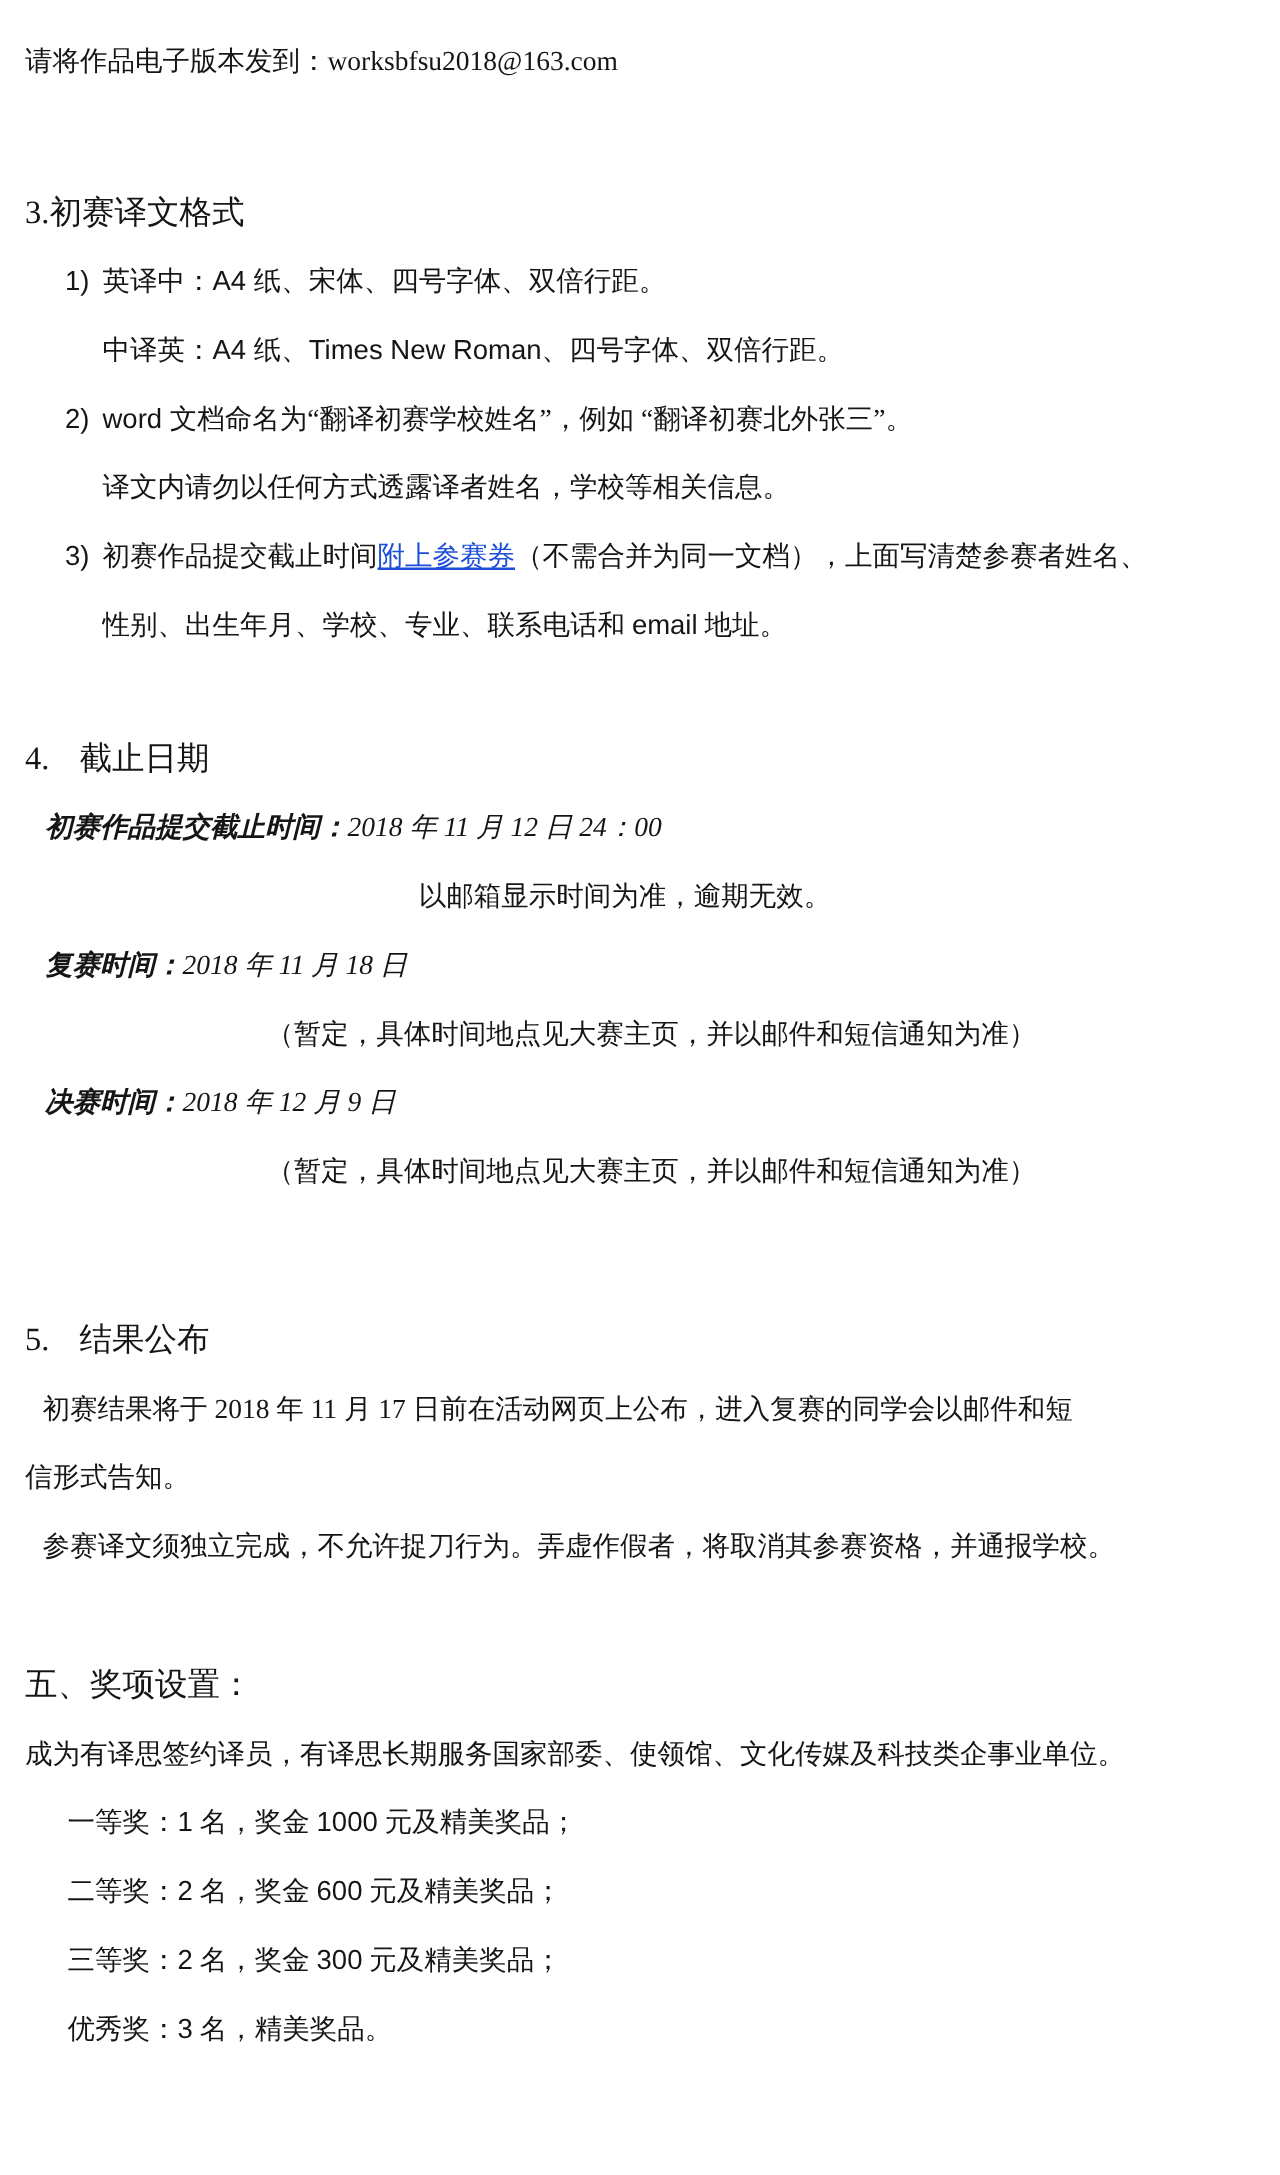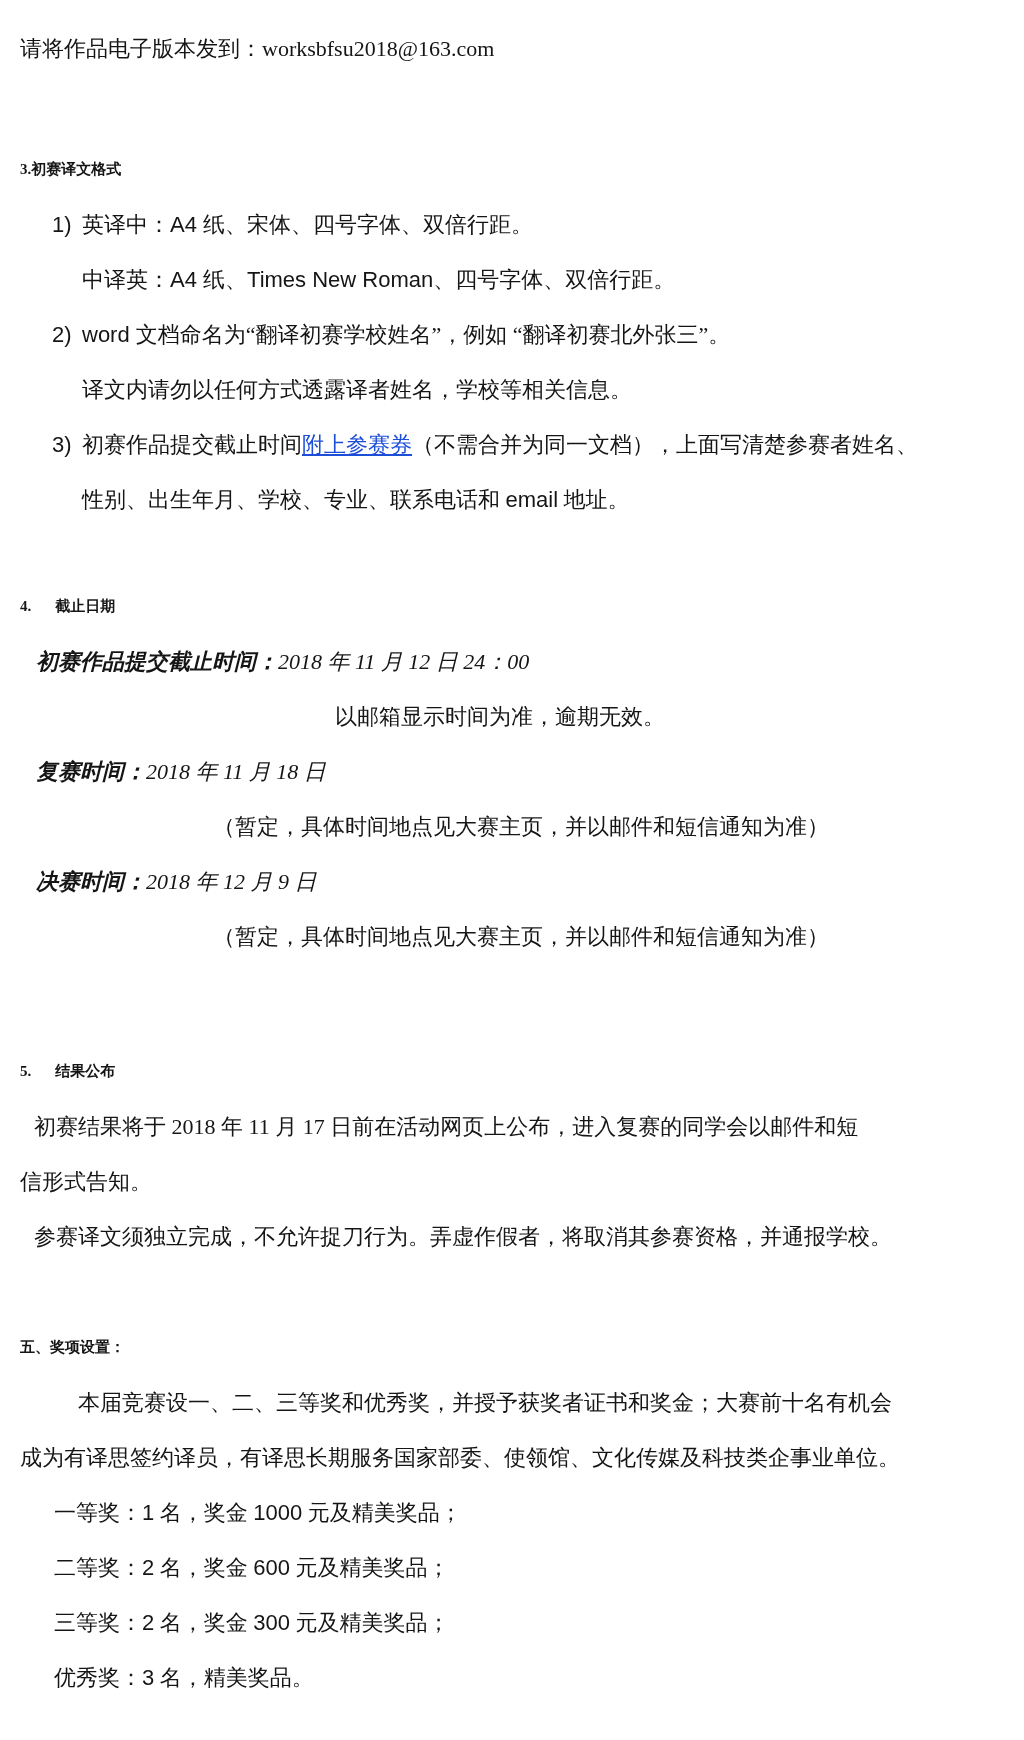--- a/index.html
+++ b/index.html
@@ -7,21 +7,21 @@
     width:904px; height:1740px; box-sizing:border-box;
     padding:26px 20px 0 20px;
     background:#ffffff;
     color:#151515;
     font-family:"Liberation Serif","DejaVu Serif",serif;
     font-size:22px;
     overflow:hidden;
   }
   .line { line-height:55px; white-space:nowrap; }
   .intro { line-height:46px; }
-  .heading { font-weight:700; font-size:15px; line-height:55px; white-space:nowrap; }
+  .heading { font-weight:400; font-size:26px; line-height:55px; white-space:nowrap; }
   .h3x { margin-top:70px; }
   .h4x { margin-top:52px; }
   .h5x { margin-top:80px; }
   .hwx { margin-top:56px; }
   .item-line { position:relative; padding-left:62px; }
   .item-num {
     position:absolute; left:32px; top:0;
     font-family:"Liberation Sans","DejaVu Sans",sans-serif;
   }
   .ind-16  { padding-left:16px;font-style:italic; }
@@ -78,21 +78,20 @@
   <div class="line ind-138"><span>（暂定，具体时间地点见大赛主页，并以邮件和短信通知为准）</span></div>
 
   <div class="heading h5x"><span>5.</span><span class="r-gap">结果公布</span></div>
 
   <div class="line ind-14"><span>初赛结果将于 2018 年 11 月 17 日前在活动网页上公布，进入复赛的同学会以邮件和短</span></div>
   <div class="line"><span>信形式告知。</span></div>
   <div class="line ind-14"><span>参赛译文须独立完成，不允许捉刀行为。弄虚作假者，将取消其参赛资格，并通报学校。</span></div>
 
   <div class="heading hwx">五、奖项设置：</div>
 
-  <div class="line ind-58"><span>本届竞赛设一、二、三等奖和优秀奖，并授予获奖者证书和奖金；大赛前十名有机会</span></div>
   <div class="line"><span>成为有译思签约译员，有译思长期服务国家部委、使领馆、文化传媒及科技类企事业单位。</span></div>
 
   <div class="line ind-34"><span>一等奖：</span><span class="r-sans">1</span><span> 名，奖金 </span><span class="r-sans">1000</span><span> 元及精美奖品；</span></div>
   <div class="line ind-34"><span>二等奖：</span><span class="r-sans">2</span><span> 名，奖金 </span><span class="r-sans">600</span><span> 元及精美奖品；</span></div>
   <div class="line ind-34"><span>三等奖：</span><span class="r-sans">2</span><span> 名，奖金 </span><span class="r-sans">300</span><span> 元及精美奖品；</span></div>
   <div class="line ind-34"><span>优秀奖：</span><span class="r-sans">3</span><span> 名，精美奖品。</span></div>
 
 </div>
 
 </body></html>

